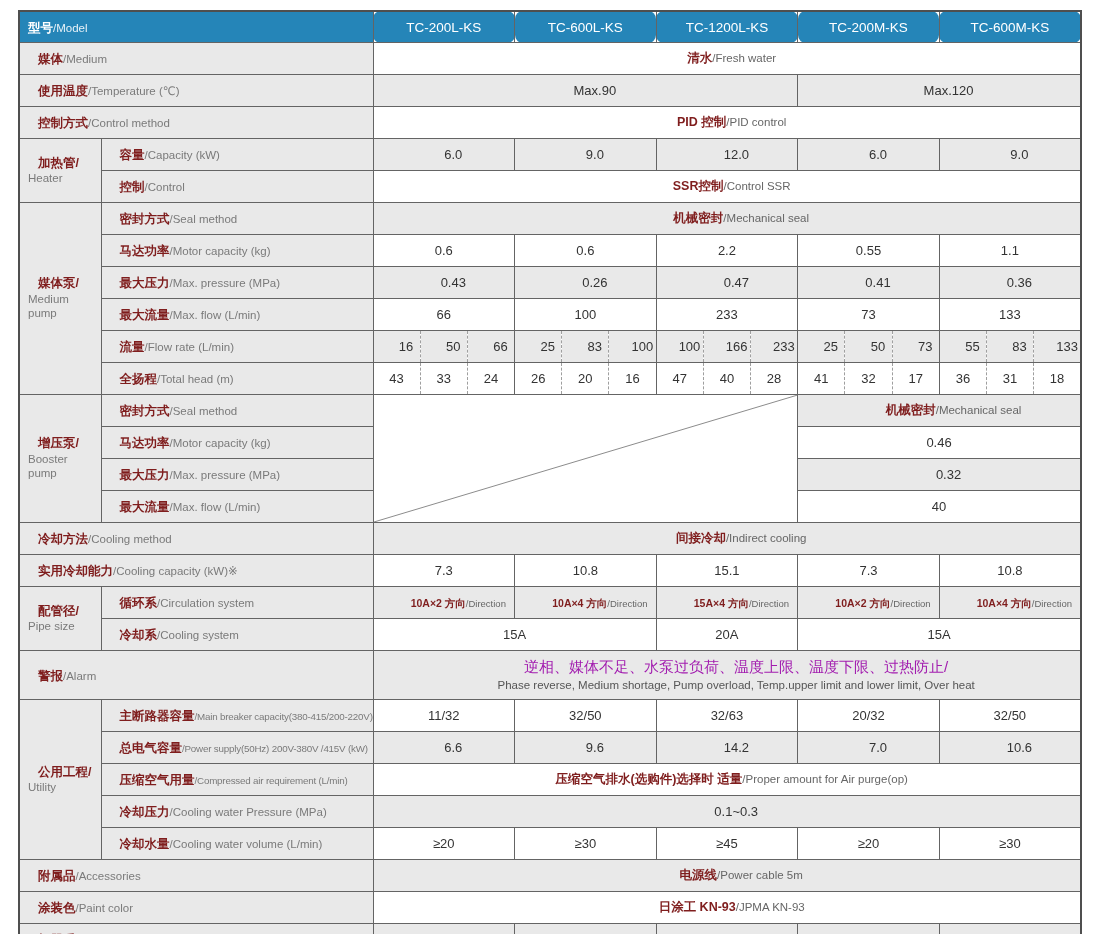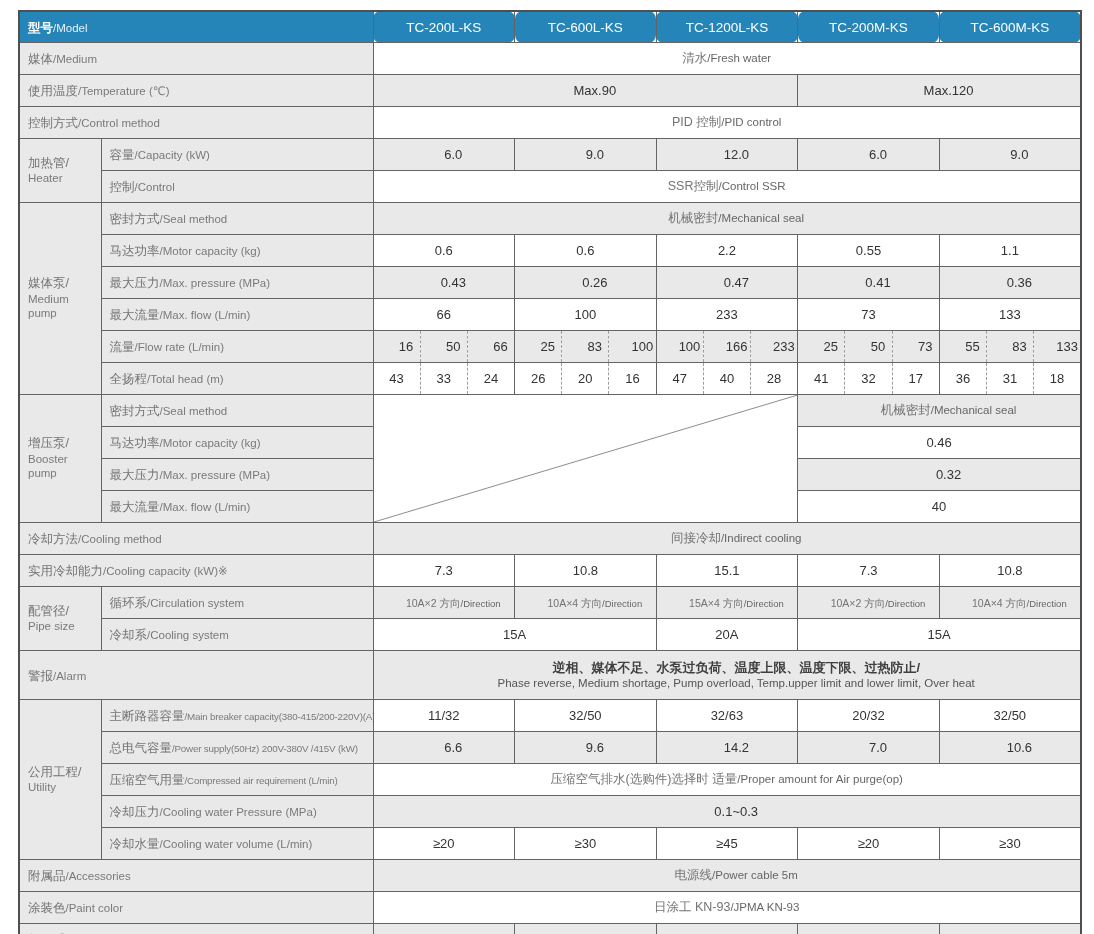--- a/index.html
+++ b/index.html
@@ -12,38 +12,38 @@
   tr.tall td{height:46px;}
   
   th.mhead{background:#2585b8;text-align:left;padding-left:8px;}
   th.model{background:#2585b8;color:#fff;font-weight:400;font-size:13.5px;text-align:center;border-radius:8px;}
   .zh-w{color:#fff;font-weight:700;font-size:12.5px;}
   .en-w{color:#e8f2f8;font-weight:400;font-size:11.5px;}
   
   .lbl{background:#e9e9e9;text-align:left;padding:1px 3px 1px 8px;}
   .grp{background:#e9e9e9;text-align:left;padding:1px 3px 1px 8px;vertical-align:middle;white-space:normal;}
   .grp .zh,.grp .en{display:block;line-height:1.25;}
-  .zh{font-weight:400;color:#737373;font-size:12.5px;}
+  .zh{font-weight:700;color:#7f1d1d;font-size:12.5px;margin-left:10px;}
   .en{font-weight:400;color:#7a7a7a;font-size:11.5px;}
   .en-sm{font-size:9.8px;letter-spacing:-0.2px;}
   
   .val{background:#fff;text-align:center;color:#333;font-size:13px;}
   .val .zh{font-size:12.5px;}
   .val .en{color:#666;}
   td.g{background:#e9e9e9;padding-left:22px;}
   .val-sm .zh{font-size:10.5px;} .val-sm .en{font-size:9.5px;margin-top:8px;}
   
   td.dl{border-left:1px dashed #9f9f9f;}
   td.dr{border-right:1px dashed #9f9f9f;}
   
   td.diagcell{position:relative;background:#fff;padding:0;}
   svg.diag{position:absolute;left:0;top:0;width:100%;height:100%;display:block;}
   svg.diag line{stroke:#8c8c8c;stroke-width:1;}
   
-  .alarm-zh{display:block;font-weight:700;color:#404040;font-size:13px;line-height:1.35;}
+  .alarm-zh{display:block;font-weight:400;color:#a21caf;font-size:15px;line-height:1.35;}
   .alarm-en{display:block;color:#555;font-size:11.5px;line-height:1.3;}
 </style>
 </head>
 <body>
 
 <div class="sheet">
 <table class="spec">
 <colgroup>
   <col class="cA">
         <col class="cB">

